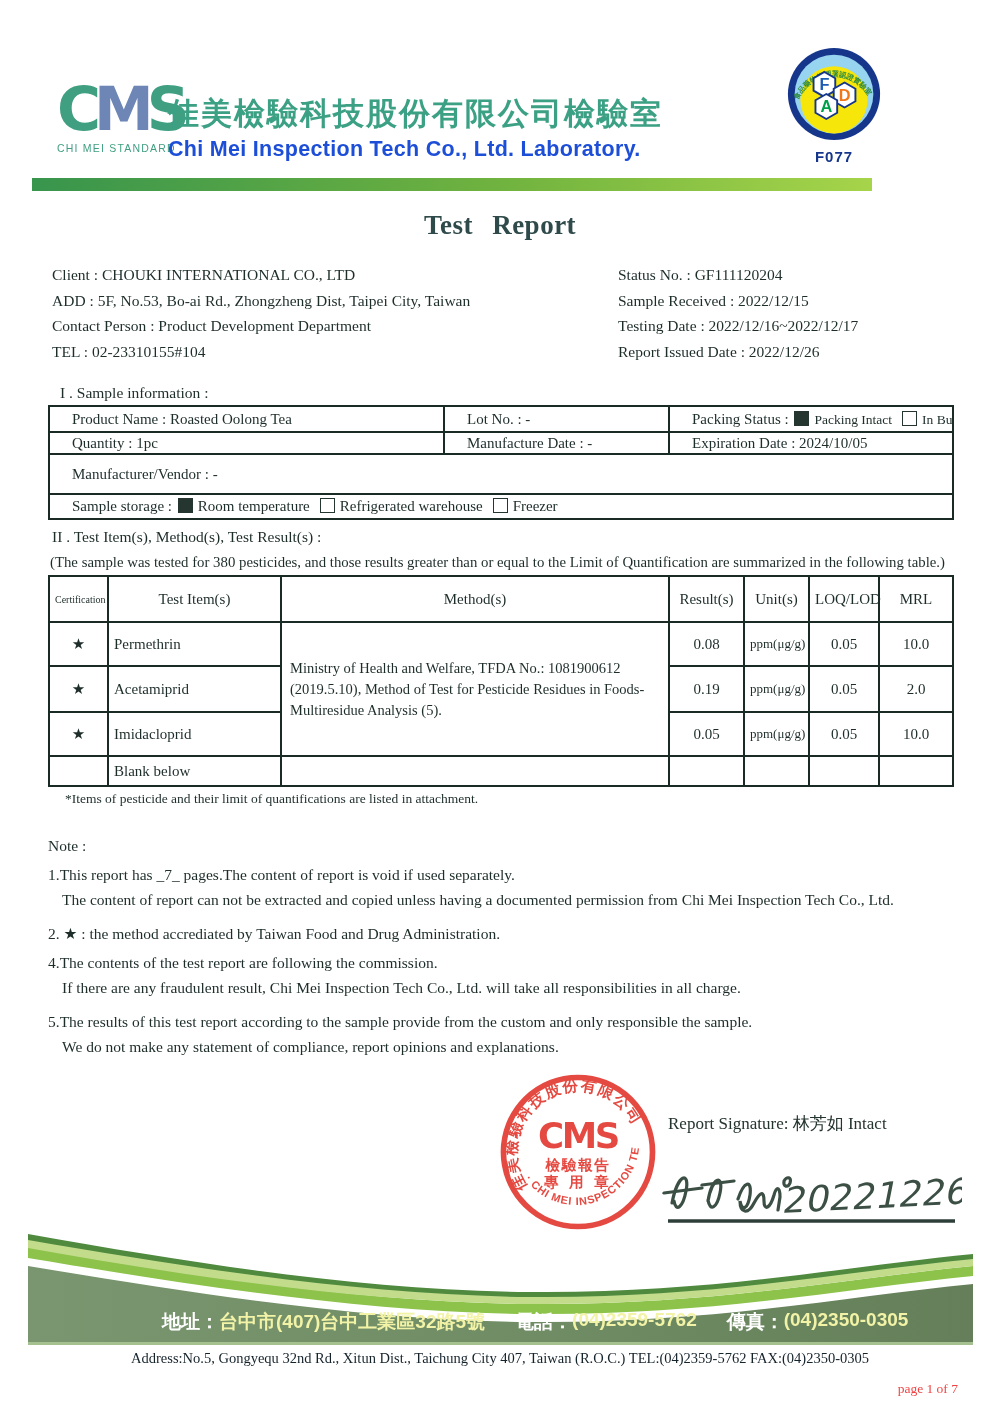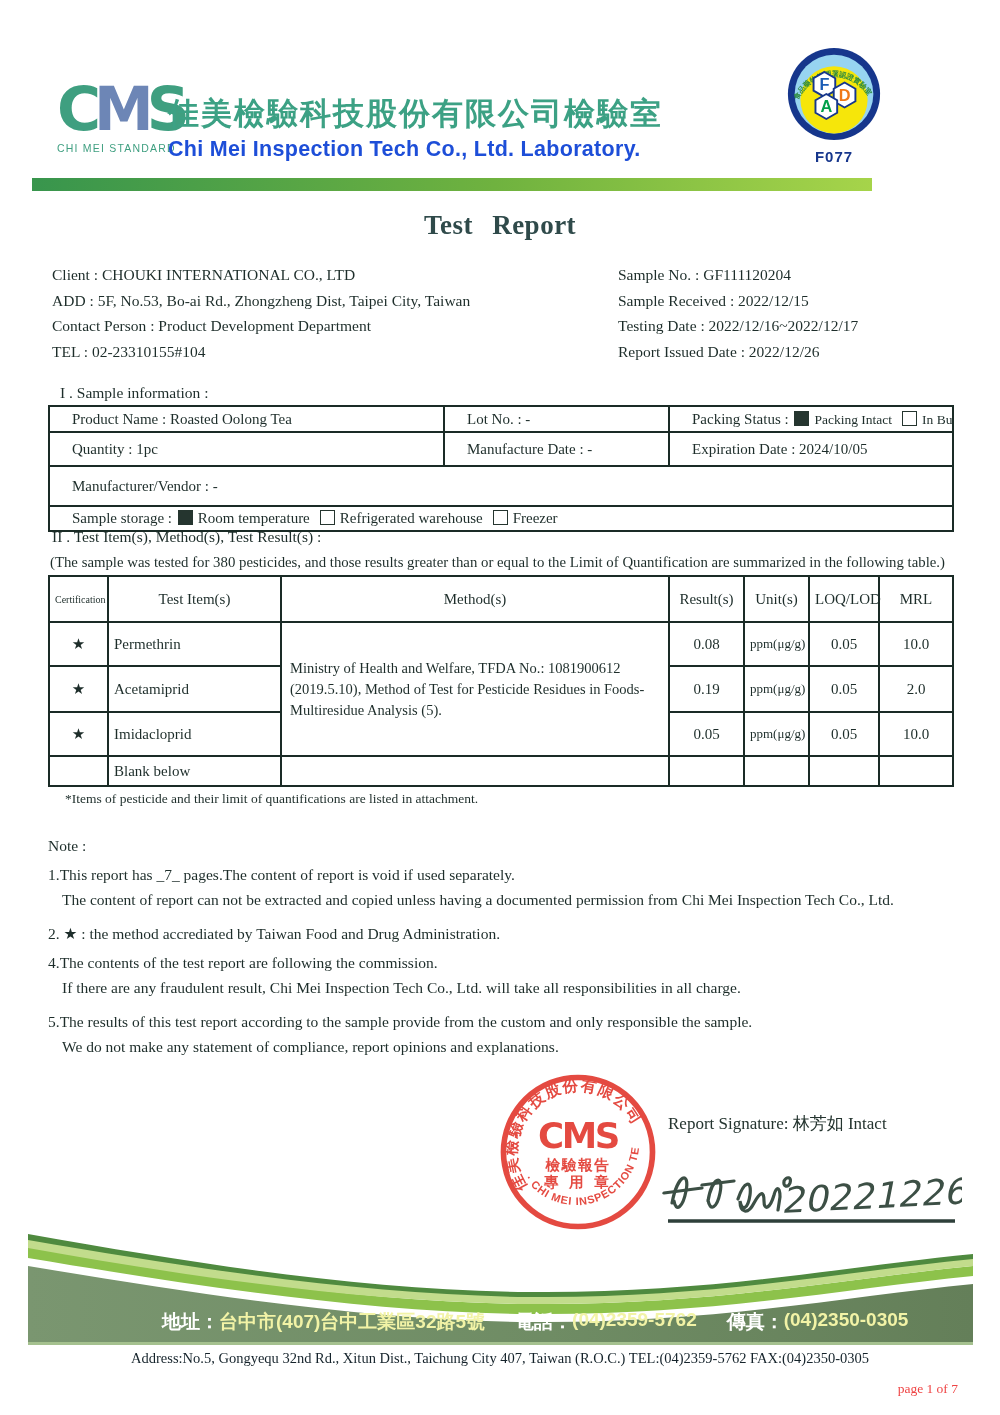--- a/index.html
+++ b/index.html
@@ -92,41 +92,41 @@
 <div class="abs doc-title">Test  Report</div>
 
 <div class="abs" style="left:52px;top:262px;">
   <div class="info-line"><span>Client : </span><span>CHOUKI INTERNATIONAL CO., LTD</span></div>
   <div class="info-line"><span>ADD : </span><span>5F, No.53, Bo-ai Rd., Zhongzheng Dist, Taipei City, Taiwan</span></div>
   <div class="info-line"><span>Contact Person : </span><span>Product Development Department</span></div>
   <div class="info-line"><span>TEL : </span><span>02-23310155#104</span></div>
 </div>
 
 <div class="abs" style="left:618px;top:262px;">
-  <div class="info-line"><span>Sample No. : </span><span>GF111120204</span></div>
+  <div class="info-line"><span>Status No. : </span><span>GF111120204</span></div>
   <div class="info-line"><span>Sample Received : </span><span>2022/12/15</span></div>
   <div class="info-line"><span>Testing Date : </span><span>2022/12/16~2022/12/17</span></div>
   <div class="info-line"><span>Report Issued Date : </span><span>2022/12/26</span></div>
 </div>
 
 <div class="abs sec-h" style="left:60px;top:384px;">I . Sample information :</div>
 
 <table class="abs t1">
   <colgroup>
       <col style="width:395px">
       <col style="width:225px">
       <col style="width:284px">
     </colgroup>
   <tbody>
       <tr style="height:26px">
     <td><span>Product  Name : </span><span>Roasted Oolong Tea</span></td>
     <td><span>Lot  No. : </span><span>-</span></td>
     <td><span>Packing Status : </span><span class="cb filled" style="margin-left:2px"></span><span style="font-size:13.5px">Packing Intact</span><span class="cb"></span><span style="font-size:13.5px">In Bulk</span></td>
   </tr>
-  <tr style="height:34px">
+  <tr style="height:22px">
     <td><span>Quantity : </span><span>1pc</span></td>
     <td><span>Manufacture Date : </span><span>-</span></td>
     <td><span>Expiration Date : </span><span>2024/10/05</span></td>
   </tr>
   <tr style="height:40px">
     <td colspan="3"><span>Manufacturer/Vendor : </span><span>-</span></td>
   </tr>
   <tr style="height:25px">
     <td colspan="3"><span>Sample storage : </span><span class="cb filled" style="margin-left:2px"></span><span>Room temperature</span><span class="cb"></span><span>Refrigerated warehouse</span><span class="cb"></span><span>Freezer</span></td>
   </tr>

